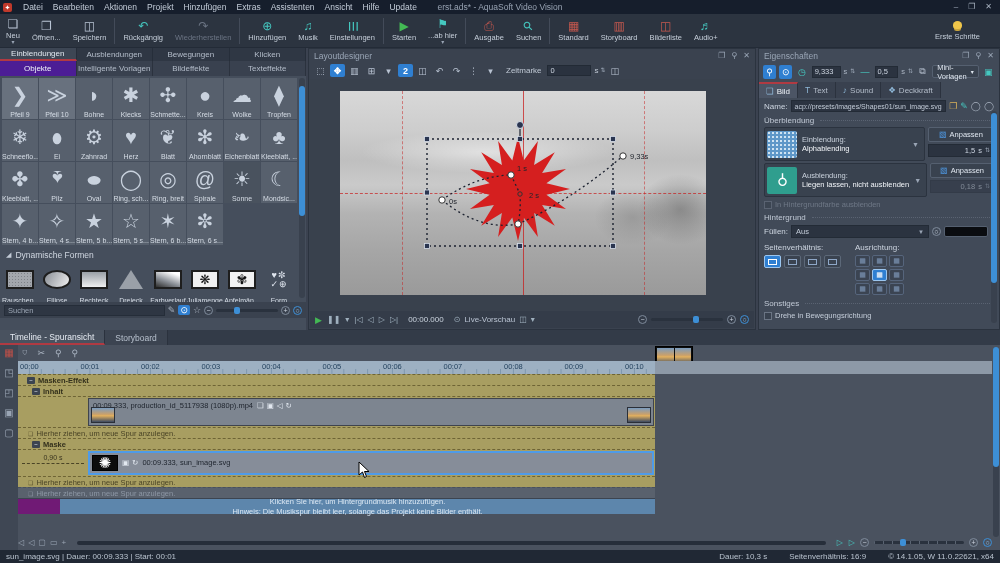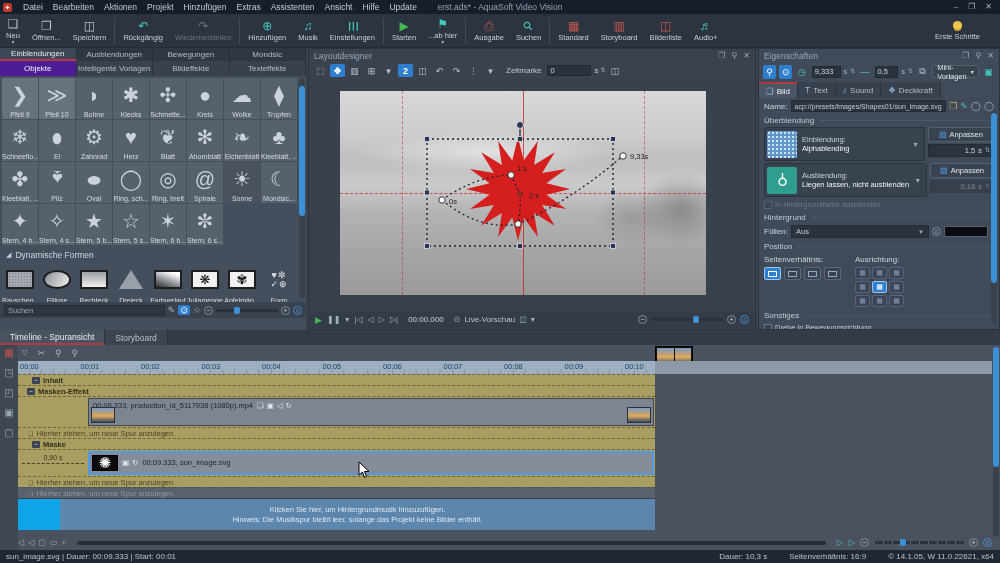--- a/index.html
+++ b/index.html
@@ -175,21 +175,21 @@
   .clip-thumb { position:absolute; left:2px; bottom:2px; width:24px; height:16px; background:linear-gradient(180deg,#7a9cc0 0%,#c9a06b 45%,#e2b05e 55%,#3c4a62 100%); border:1px solid #2a2f38; }
   .clip-thumb.end { left:auto; right:2px; }
   .star-thumb { position:absolute; left:2px; top:2px; bottom:2px; width:26px; background:#0c0c0c; border:1px solid #000; display:flex; align-items:center; justify-content:center; color:#fff; font-size:15px; }
   .mask-label { position:absolute; left:32px; top:5px; font-size:7.5px; color:#1e242d; display:flex; gap:4px; align-items:center; white-space:nowrap; }
   .offset { position:absolute; left:4px; top:4px; width:62px; text-align:center; font-size:7px; color:#3a3520; }
   .offset .oarrow { border-top:1px dashed #4a4426; margin-top:2px; position:relative; }
   .hintrow { height:11px; display:flex; align-items:center; gap:3px; padding-left:10px; font-size:7.5px; color:#4a4426; }
   .hintrow .hic { font-size:6px; color:#5a522e; }
   .hintrow.gray { background:#59616d; color:#8d97a5; border-top:1px dashed #49515d; }
   .hintrow.gray .hic { color:#8d97a5; }
-  #music { position:relative; height:32px; background:#0ea5e9; border-top:1px solid #3c4450; }
+  #music { position:relative; height:16px; background:#701a75; border-top:1px solid #3c4450; }
   #music .mblue { position:absolute; left:42px; right:0; top:0; bottom:0; background:#5d86ac; display:flex; flex-direction:column; align-items:center; justify-content:center; font-size:7.5px; color:#dce8f4; line-height:10px; }
   #tl-controls { position:absolute; left:18px; right:8px; bottom:2px; height:11px; display:flex; align-items:center; gap:5px; }
   .tlc-ic { font-size:8px; color:#9aa5b4; }
   .tlc-ic.teal { color:#45c8c0; }
   #tl-scroll { flex:1; height:4px; background:#262e3a; border-radius:2px; margin:0 6px; }
   #tl-zoom { width:90px; height:3px; background:#2a323e; border-radius:2px; position:relative;
     background-image:repeating-linear-gradient(90deg,#5a6472 0 1px, transparent 1px 9px); }
   #tl-zoom .thumb { position:absolute; left:26px; top:-2px; width:6px; height:7px; background:#3d8fd6; border-radius:2px; }
 
   
@@ -367,21 +367,21 @@
     <div class="tab active">
           <span>Einblendungen</span>
         </div>
         <div class="tab">
           <span>Ausblendungen</span>
         </div>
         <div class="tab">
           <span>Bewegungen</span>
         </div>
         <div class="tab">
-          <span>Mondsic</span>
+          <span>Klicken</span>
         </div>
       </div>
     <div class="tabrow r2">
 
     <div class="tab active">
           <span>Objekte</span>
         </div>
         <div class="tab">
           <span>Intelligente Vorlagen</span>
         </div>
@@ -860,23 +860,20 @@
     <div class="prow">
       <span class="plabel">Füllen:</span>
       <div class="pselect">
         <span>Aus</span>
         <span class="sc">▼</span>
       </div>
       <span class="roundbtn">○</span>
       <span class="swatch"></span>
       <span class="spin">▾</span>
     </div>
-    <div class="phdr">
-        <span>Position</span>
-      </div>
     <div class="posgrid">
       <div>
         <span class="plabel">Seitenverhältnis:</span>
         <div class="aspect-row">
 
         <span class="aspect-btn on">
               <i></i>
             </span>
             <span class="aspect-btn">
               <i></i>
@@ -958,27 +955,27 @@
           <span class="ruler-cell">00:03</span>
           <span class="ruler-cell">00:04</span>
           <span class="ruler-cell">00:05</span>
           <span class="ruler-cell">00:06</span>
           <span class="ruler-cell">00:07</span>
           <span class="ruler-cell">00:08</span>
           <span class="ruler-cell">00:09</span>
           <span class="ruler-cell">00:10</span>
         </div>
       <div id="tracks">
+        <div class="trow olive grp-head">
+          <span class="collapse">–</span>
+          <span>Masken-Effekt</span>
+        </div>
         <div class="trow olive grp-head sub">
           <span class="collapse">–</span>
           <span>Inhalt</span>
-        </div>
-        <div class="trow olive grp-head">
-          <span class="collapse">–</span>
-          <span>Masken-Effekt</span>
         </div>
         <div class="trow olive cliprow">
           <div class="clip">
             <span class="clip-label">
               <span>00:09.333, production_id_5117938 (1080p).mp4</span>
               <span style="display:flex;gap:3px;">
 
               <span class="clip-ic">❏</span>
                   <span class="clip-ic">▣</span>
                   <span class="clip-ic">◁</span>

